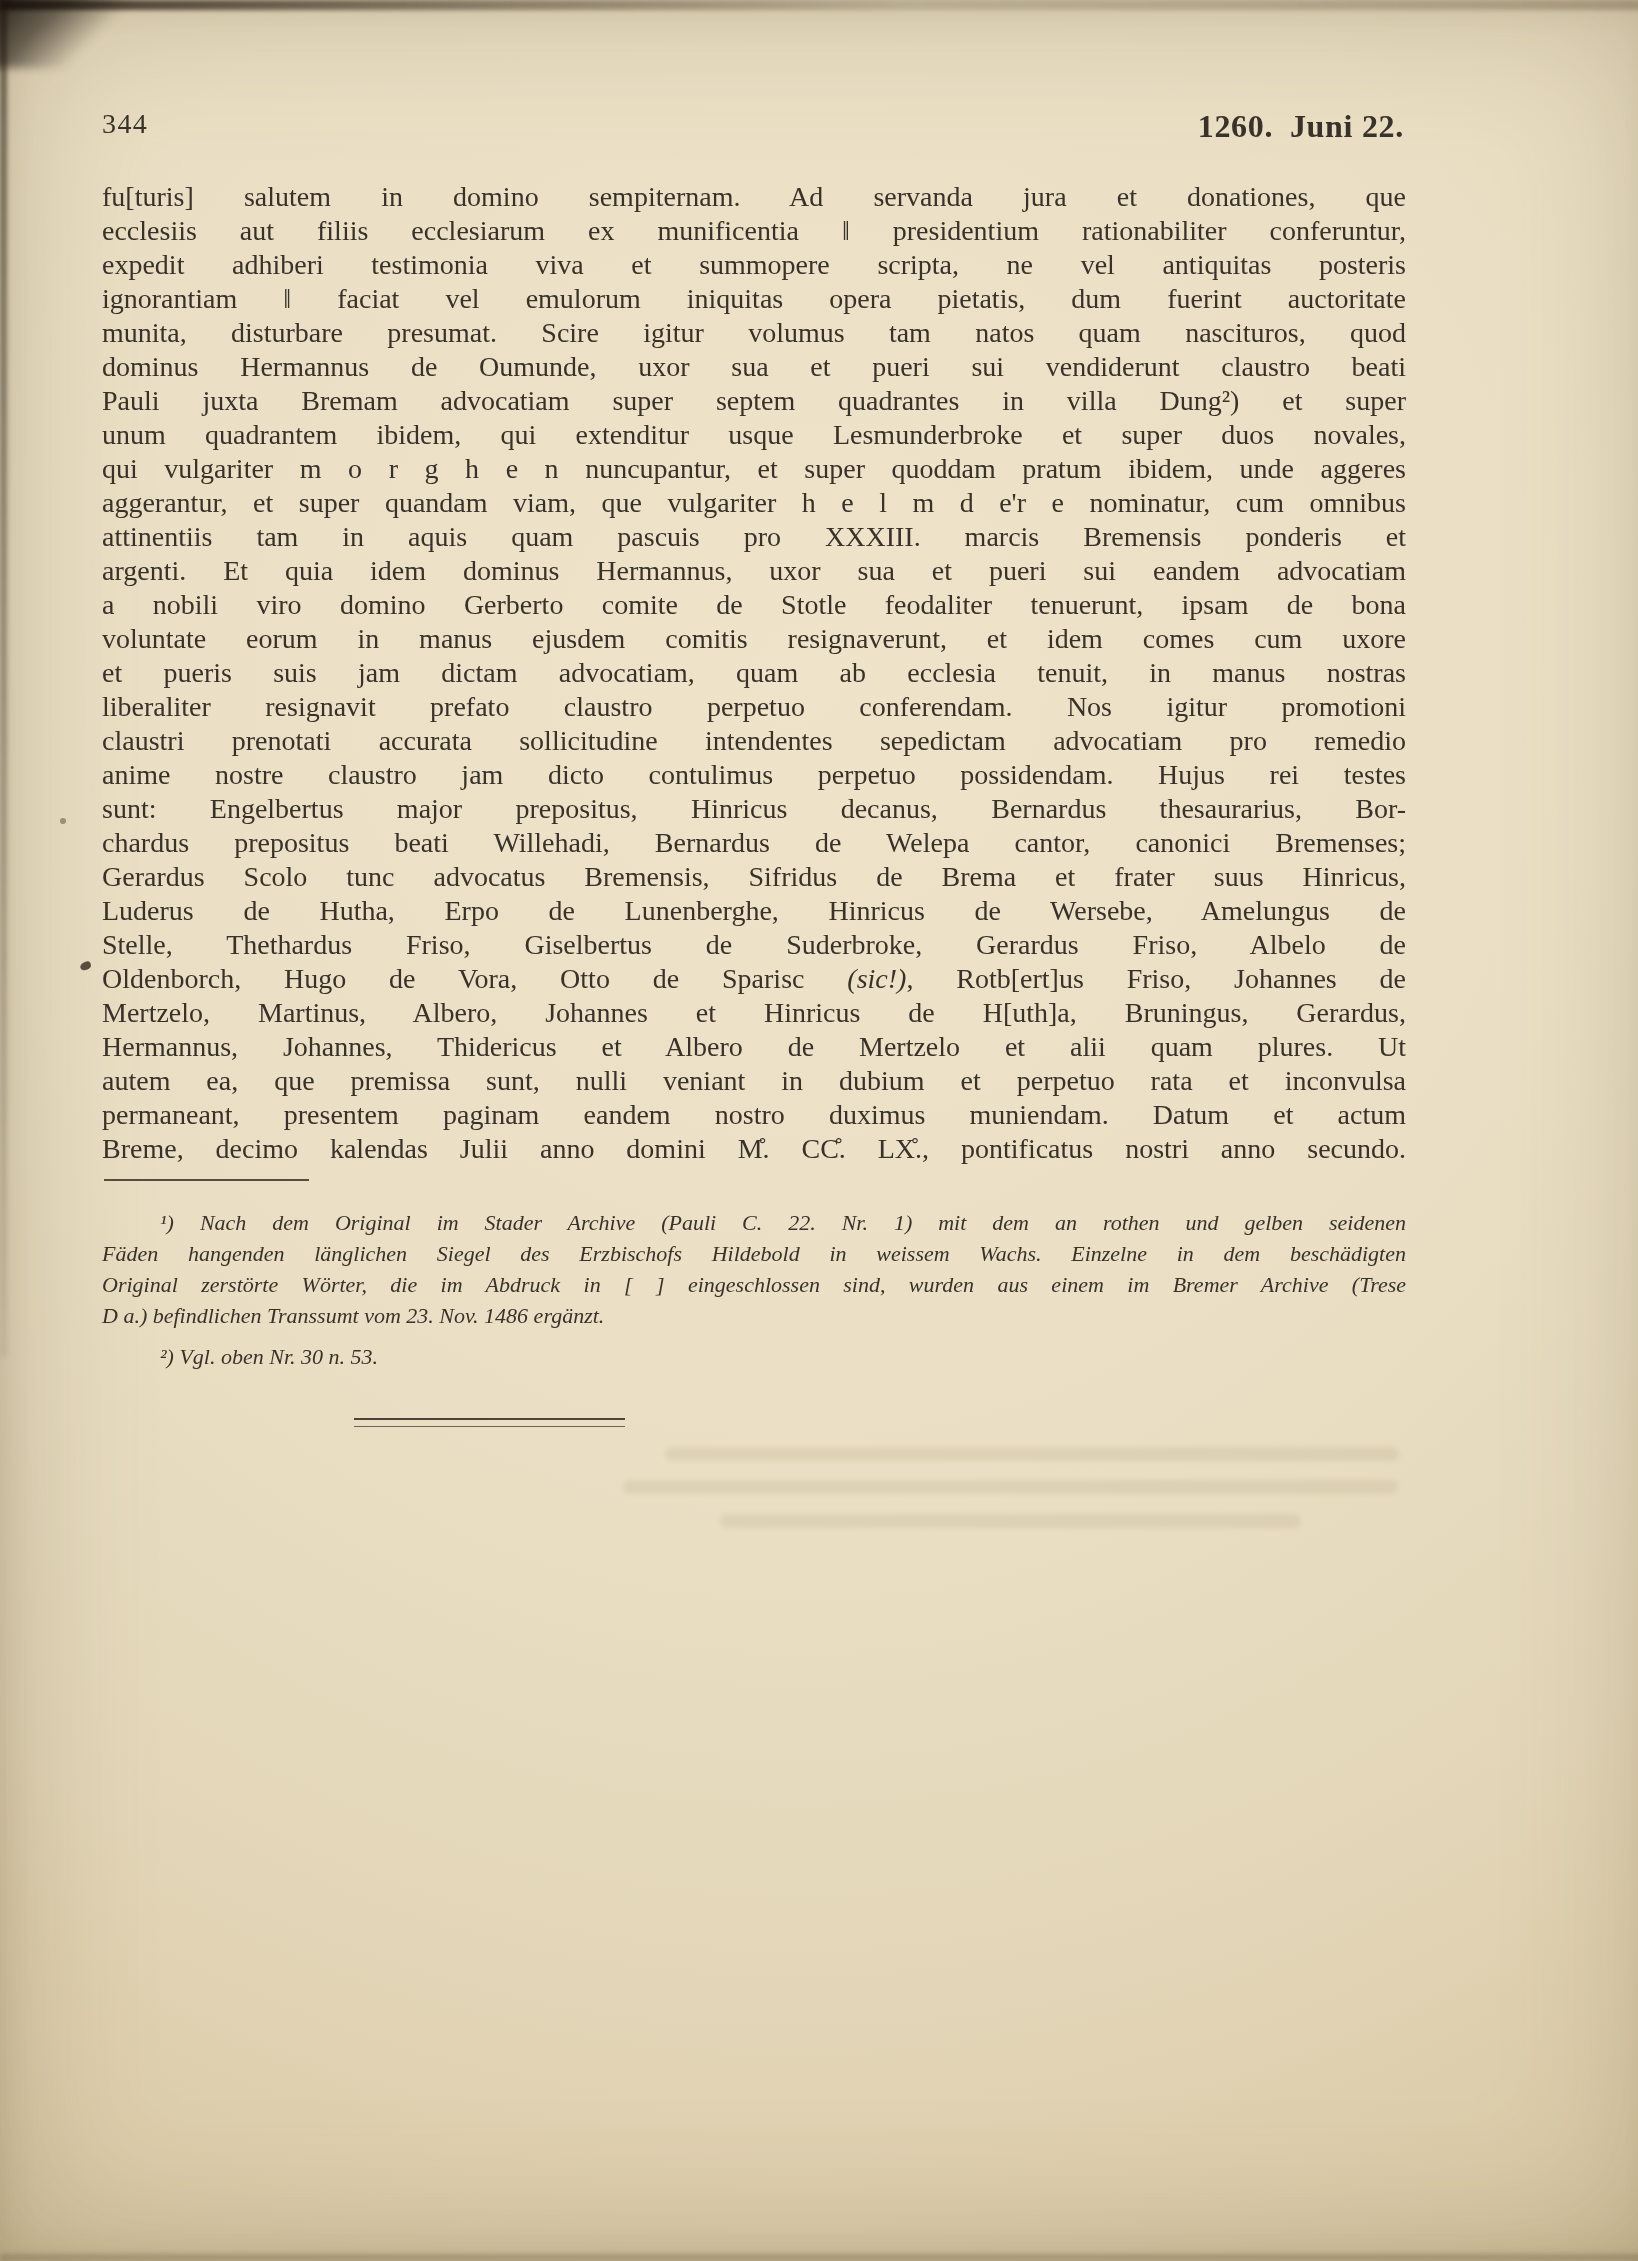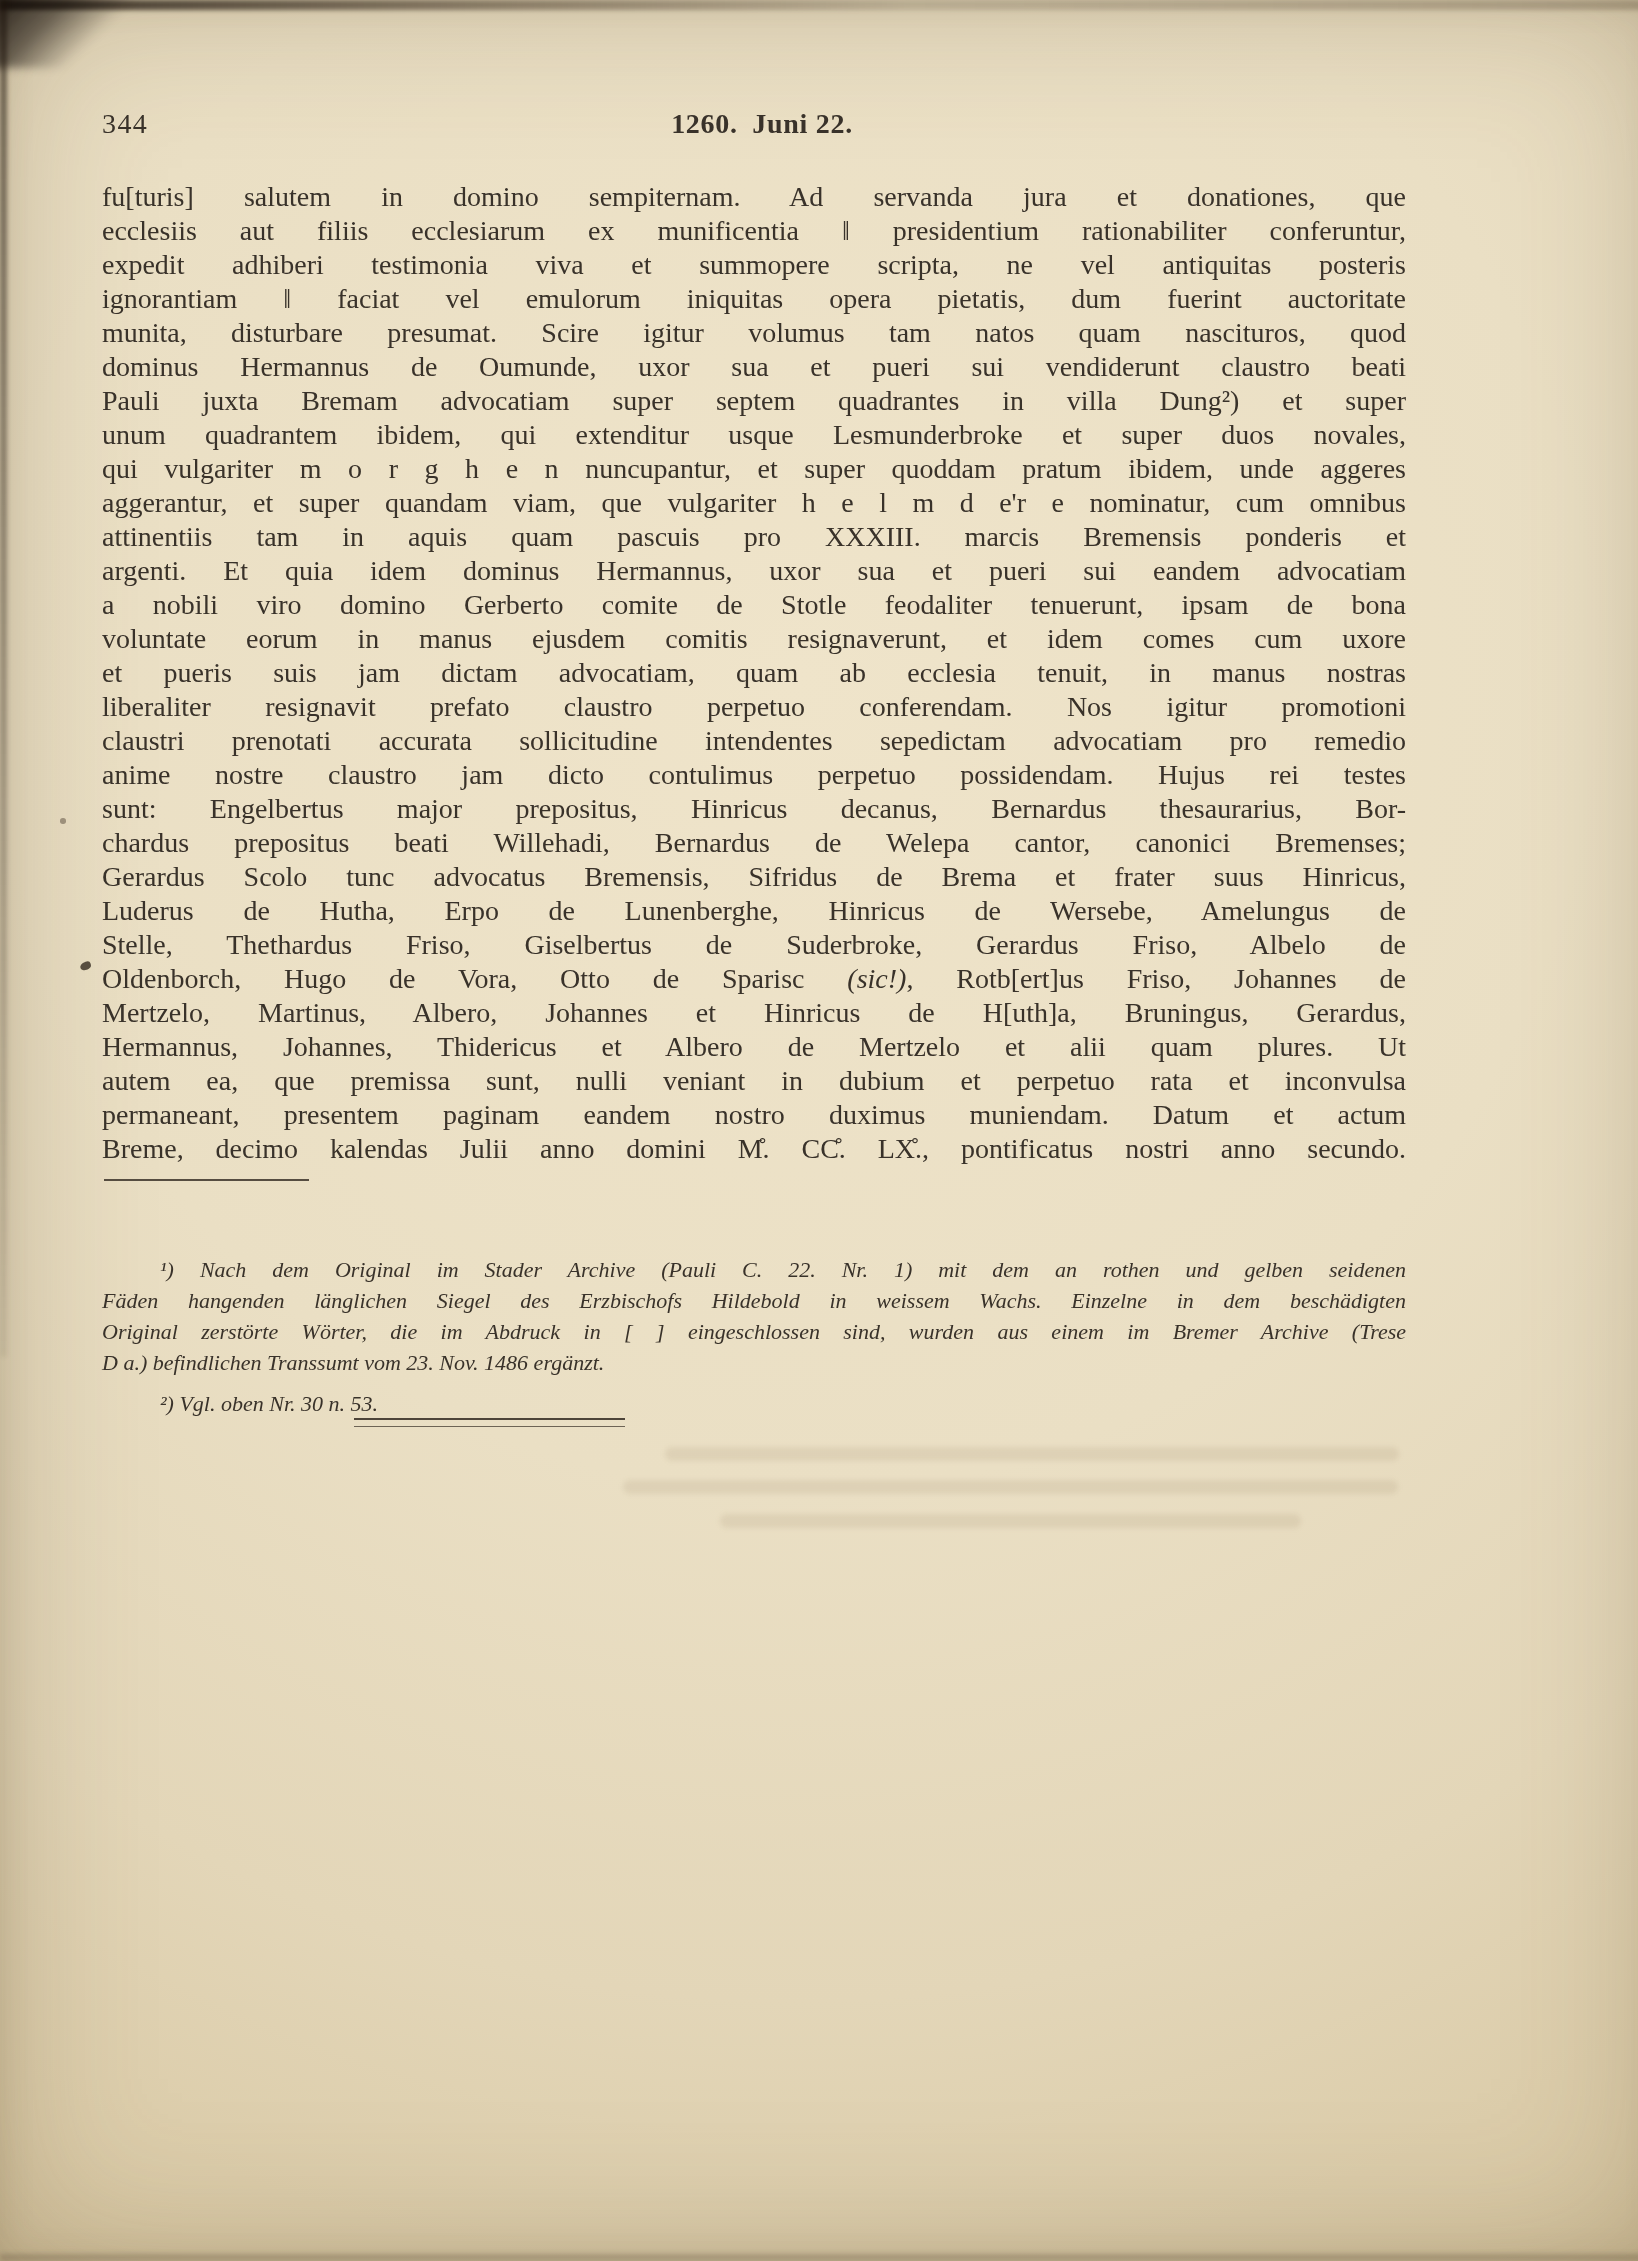--- a/index.html
+++ b/index.html
@@ -44,22 +44,22 @@
   .edge-bottom {
     position: absolute; bottom: 0; left: 0; width: 100%; height: 7px;
     background: rgba(60,45,28,.22); filter: blur(2.8px);
   }
 
   .pageno {
     position: absolute; left: 102px; top: 108px;
     font-size: 28px; letter-spacing: 1.4px;
   }
   .header {
-    position: absolute; left: 110px; top: 108px; width: 1304px;
-    text-align: center; font-weight: 700; font-size: 28px; letter-spacing: 0.7px;
+    position: absolute; left: 100px; top: 108px; width: 1304px;
+    text-align: right; font-weight: 700; font-size: 32px; letter-spacing: 0.7px;
   }
 
   .body-text {
     position: absolute; left: 102px; top: 180px; width: 1304px;
     font-size: 28px; line-height: 34px; word-spacing: 1.4px;
   }
   .line {
     text-align: justify;
     text-align-last: justify;
   }
@@ -68,21 +68,21 @@
   .fn-rule {
     position: absolute; left: 104px; top: 1179px; width: 205px; height: 0;
     border-top: 2.1px solid rgba(52,44,35,.82);
   }
 
   .footnotes {
     position: absolute; left: 102px; top: 1207px; width: 1304px;
     font-style: italic; font-size: 22px; line-height: 31px;
   }
   .fn-line { text-align: justify; text-align-last: justify; }
-  .fn-line.indent { text-indent: 58px; margin-top: 47px; }
+  .fn-line.indent { text-indent: 58px; }
   .fn-line.last { text-align-last: left; }
   .fn-line.fn2 { margin-top: 10px; }
 
   .double-rule {
     position: absolute; left: 354px; top: 1418px; width: 271px; height: 6.2px;
     border-top: 2.8px solid rgba(50,42,33,.85);
     border-bottom: 1.4px solid rgba(50,42,33,.68);
   }
 
   

